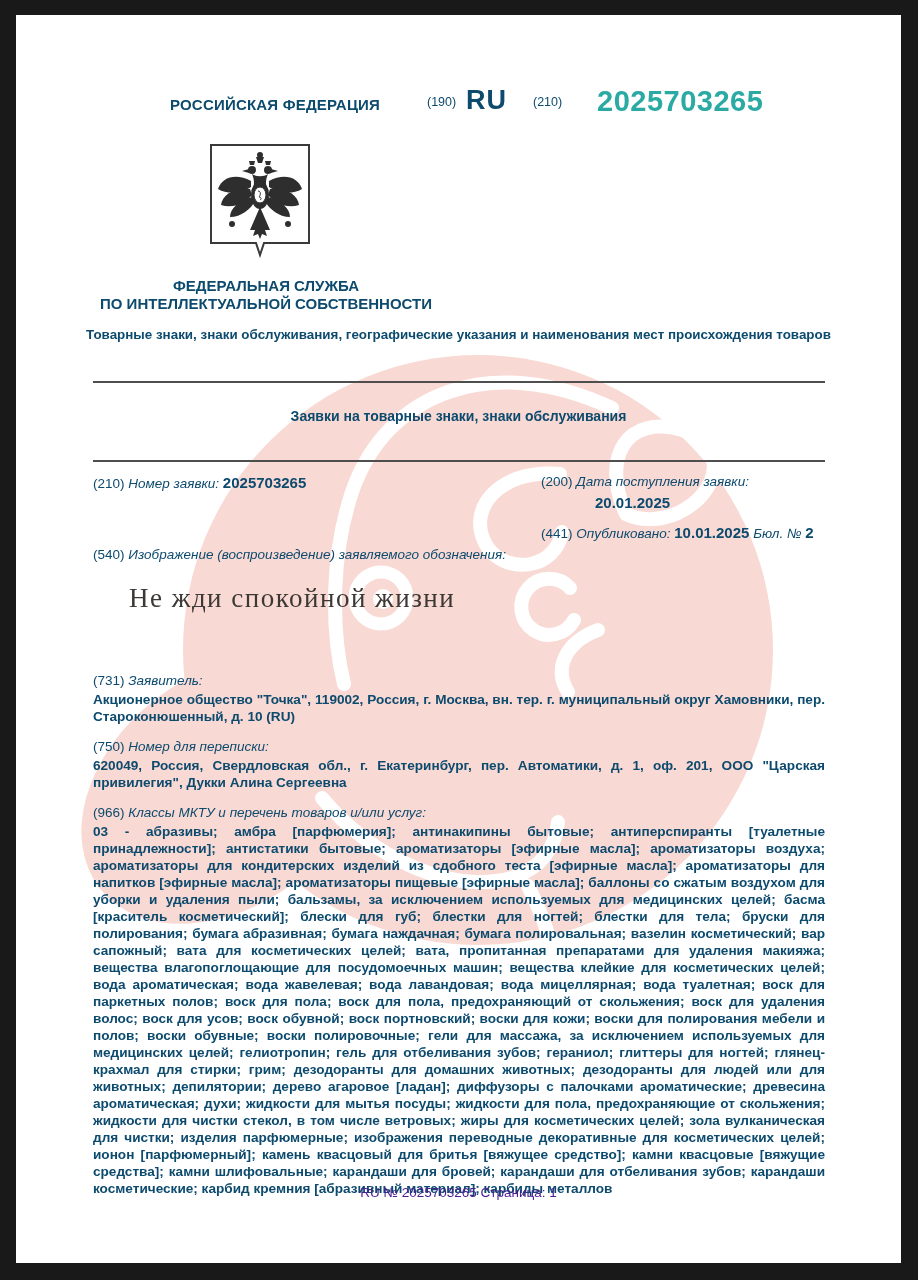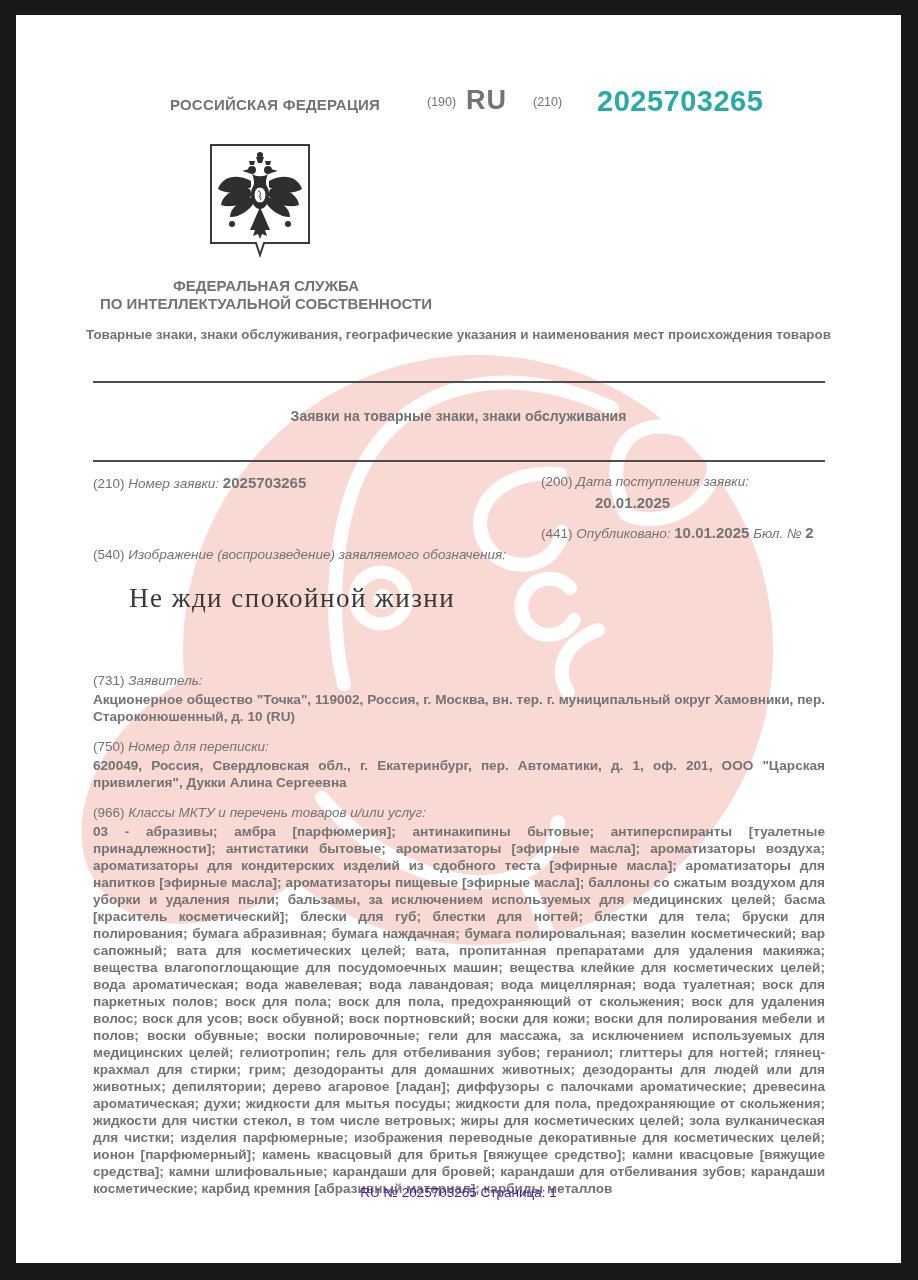--- a/index.html
+++ b/index.html
@@ -1,20 +1,20 @@
 <!DOCTYPE html>
 <html><head>
 <meta charset="utf-8">
 <style>
   html,body{margin:0;padding:0;}
   body{width:918px;height:1280px;background:#191919;font-family:"Liberation Sans","DejaVu Sans",sans-serif;}
   .frame{width:918px;height:1280px;box-sizing:border-box;padding:15px 17px 17px 16px;}
   .page{position:relative;width:885px;height:1248px;background:#ffffff;overflow:hidden;}
   .abs{position:absolute;}
-  .ink{color:#737373;}
+  .ink{color:#0c4a6e;}
   .it{font-style:italic;}
   .code{font-style:normal;font-weight:normal;}
   .wm-svg{position:absolute;left:0;top:0;z-index:0;}
   .content{position:absolute;left:0;top:0;width:100%;height:100%;z-index:1;}
   .country{left:154px;top:81px;font-size:15px;font-weight:bold;letter-spacing:0.2px;}
   .c-small{font-size:12.5px;}
   .c190{left:411px;top:80px;text-align:center;}
   .ru-big{left:450px;top:70px;font-size:27px;font-weight:bold;letter-spacing:1px;}
   .c210{left:517px;top:80px;}
   .big-num{left:581px;top:70px;font-size:29px;font-weight:bold;color:#2aaaa3;letter-spacing:0.5px;}

